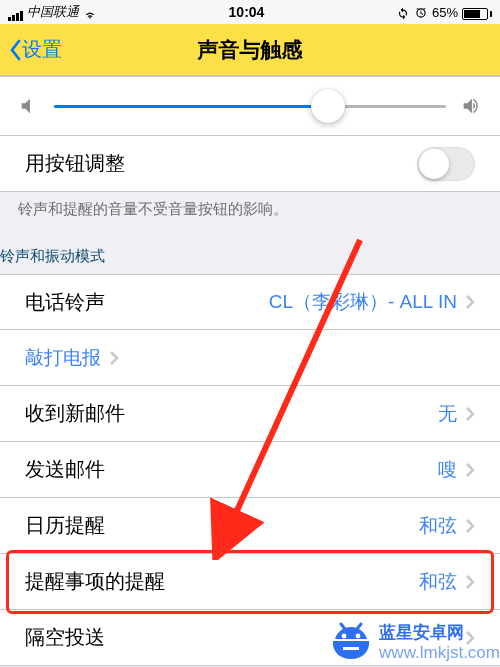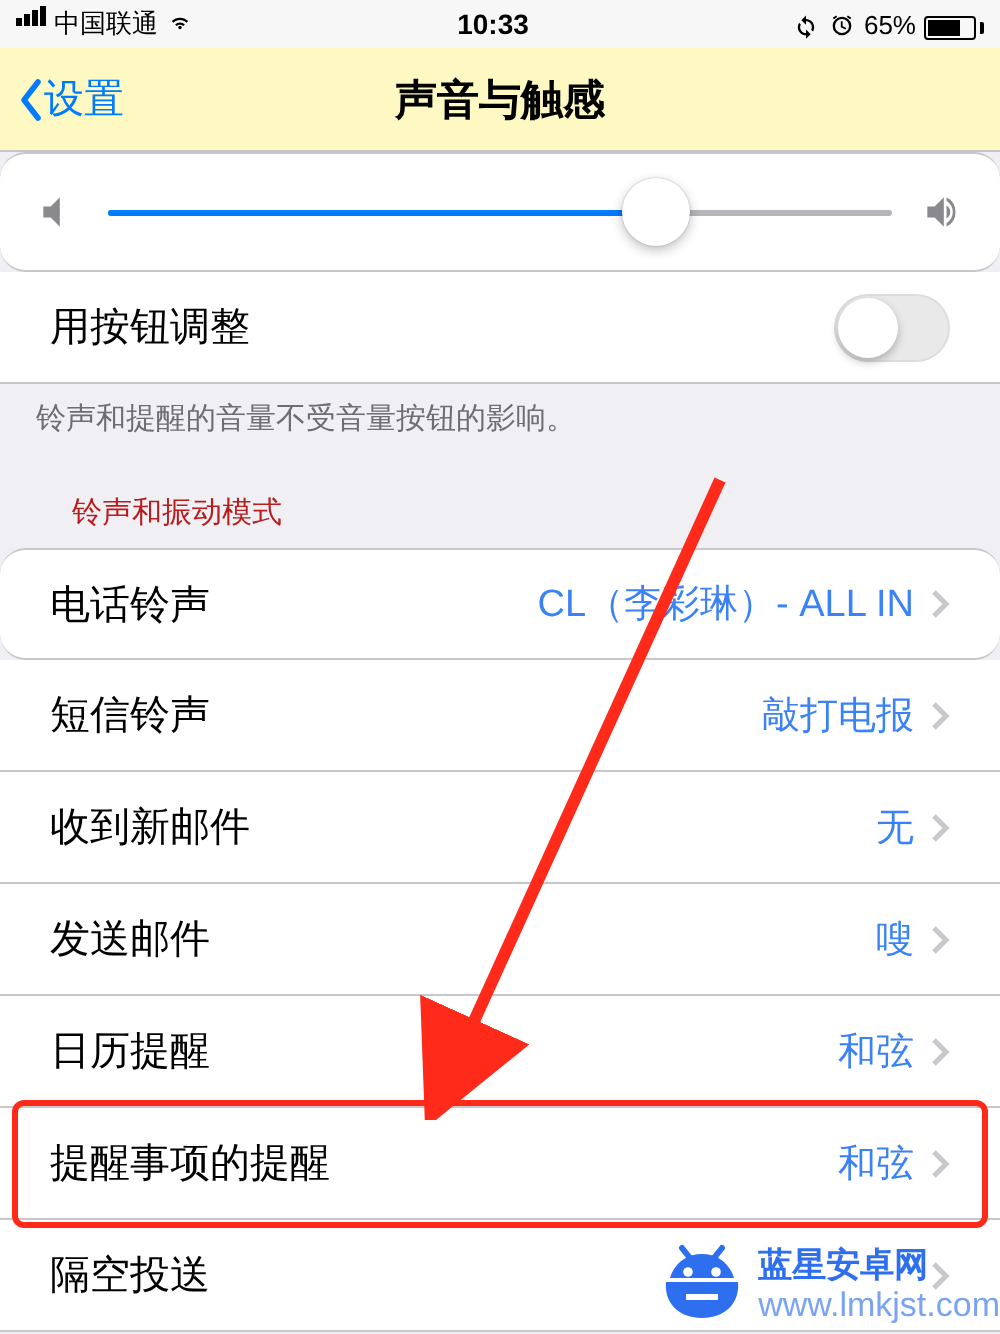--- a/index.html
+++ b/index.html
@@ -12,36 +12,36 @@
   }
   .status-bar {
     height: 24px;
     display: flex;
     align-items: center;
     padding: 0 8px;
     font-size: 13px;
     background: #f7f7f8;
     font-weight: 500;
   }
-  .status-left { display: flex; align-items: flex-start; gap: 4px; }
+  .status-left { display: flex; align-items: flex-end; gap: 4px; font-style: italic; }
   .status-center { flex: 1; text-align: center; font-weight: 600; font-size: 14px; }
   .status-right { display: flex; align-items: flex-end; gap: 4px; }
   .signal-bars { display: inline-flex; align-items: flex-end; gap: 1px; }
   .signal-bars span { width: 3px; background: #000; display: inline-block; }
   .signal-bars span:nth-child(1){height:4px} .signal-bars span:nth-child(2){height:6px}
   .signal-bars span:nth-child(3){height:8px} .signal-bars span:nth-child(4){height:10px}
   .wifi-icon { width: 14px; height: 14px; }
   .battery { display: inline-flex; align-items: center; gap: 2px; }
   .battery-body { width: 26px; height: 12px; border: 1px solid #000; border-radius: 2px; position: relative; }
   .battery-fill { position: absolute; left: 1px; top: 1px; bottom: 1px; width: 65%; background: #000; }
   .battery-cap { width: 2px; height: 6px; background: #000; border-radius: 0 1px 1px 0; }
 
   .nav-bar {
     height: 52px;
-    background: #fef9c3;
+    background: #fde047;
     border-bottom: 1px solid #c8c7cc;
     display: flex;
     align-items: center;
     position: relative;
     padding: 0 8px;
   }
   .nav-back {
     display: flex; align-items: center;
     color: #007aff; font-size: 20px;
   }
@@ -91,22 +91,22 @@
     width: 58px; height: 34px; background: #e9e9ea; border-radius: 17px; position: relative;
     box-shadow: inset 0 0 0 1px rgba(0,0,0,.05);
   }
   .switch .knob {
     position: absolute; top: 2px; left: 2px;
     width: 30px; height: 30px; background: #fff; border-radius: 50%;
     box-shadow: 0 2px 4px rgba(0,0,0,.25);
   }
 
   .footer-note { padding: 8px 18px 12px; font-size: 15px; color: #6d6d72; }
-  .section-header { padding: 16px 36px 8px; font-size: 15px; color: #b91c1c; }
-  .group-top { border-top: 1px solid #c8c7cc; border-radius: 13px; }
+  .section-header { padding: 16px 0 8px; font-size: 15px; color: #0c4a6e; }
+  .group-top { border-top: 1px solid #c8c7cc; }
 
   .highlight-box {
     position: absolute;
     left: 6px; width: 488px;
     border: 3px solid #ff2a1a;
     border-radius: 6px;
     pointer-events: none;
     z-index: 50;
   }
   .arrow-svg {
@@ -134,21 +134,21 @@
       <span></span>
         <span></span>
         <span></span>
         <span></span>
     </span>
     <span>中国联通</span>
     <svg class="wifi-icon" viewBox="0 0 24 24">
       <path fill="#000" d="M12 20c.8 0 1.5-.7 1.5-1.5S12.8 17 12 17s-1.5.7-1.5 1.5S11.2 20 12 20zm-4.2-4.2l1.4 1.4c1.5-1.5 4-1.5 5.6 0l1.4-1.4c-2.3-2.3-6.1-2.3-8.4 0zM4.9 12.9l1.4 1.4c3.1-3.1 8.2-3.1 11.3 0l1.4-1.4c-3.9-3.9-10.2-3.9-14.1 0z"></path>
     </svg>
   </div>
-  <div class="status-center">10:33</div>
+  <div class="status-center">10:04</div>
   <div class="status-right">
     <svg width="14" height="14" viewBox="0 0 24 24">
         <path fill="#000" d="M12 6V3L8 7l4 4V8c2.8 0 5 2.2 5 5 0 .8-.2 1.6-.6 2.3l1.5 1.5c.7-1.1 1.1-2.4 1.1-3.8 0-3.9-3.1-7-7-7zm0 12c-2.8 0-5-2.2-5-5 0-.8.2-1.6.6-2.3L6.1 9.2C5.4 10.3 5 11.6 5 13c0 3.9 3.1 7 7 7v3l4-4-4-4v3z"></path>
       </svg>
     <svg width="14" height="14" viewBox="0 0 24 24">
         <path fill="#000" d="M12 4a8 8 0 100 16 8 8 0 000-16zm0 14a6 6 0 110-12 6 6 0 010 12zm.5-10H11v5l4 2 .7-1.2-3.2-1.6V8zM4 5l3-2 .9 1.2L5 6.2 4 5zm16 0l-1 1.2-2.9-2L17 3l3 2z"></path>
       </svg>
     <span>65%</span>
     <span class="battery">
       <span class="battery-body">
@@ -194,21 +194,20 @@
 
 <div class="cell group-top">
   <span class="label">电话铃声</span>
   <span class="value">CL（李彩琳）- ALL IN</span>
   <svg class="chevron" viewBox="0 0 10 16">
       <path d="M2 2l6 6-6 6"></path>
     </svg>
 </div>
 
 <div class="cell">
-  <span class="label">短信铃声</span>
   <span class="value">敲打电报</span>
   <svg class="chevron" viewBox="0 0 10 16">
       <path d="M2 2l6 6-6 6"></path>
     </svg>
 </div>
 
 <div class="cell">
   <span class="label">收到新邮件</span>
   <span class="value">无</span>
   <svg class="chevron" viewBox="0 0 10 16">

